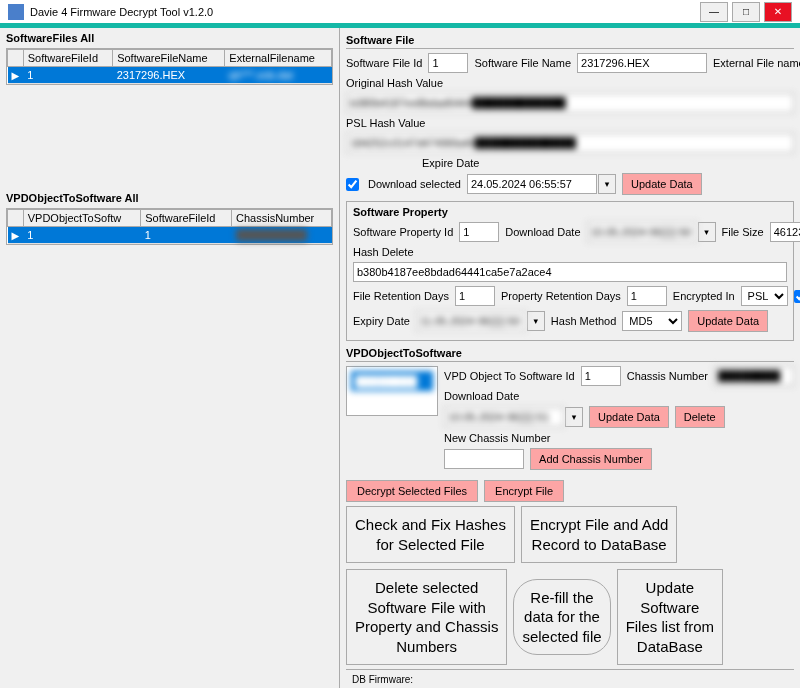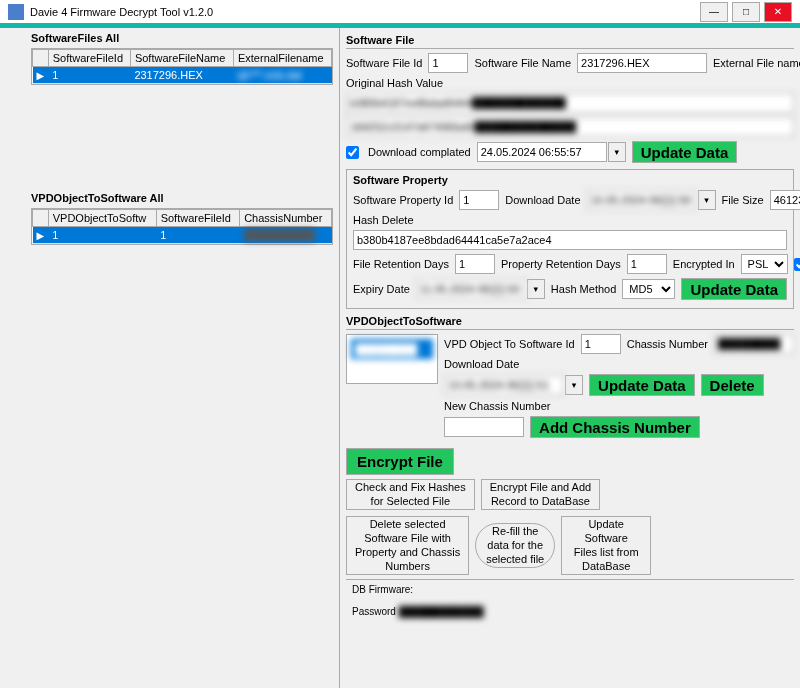--- a/index.html
+++ b/index.html
@@ -53,21 +53,20 @@
     .main-container {
       display: flex;
       height: calc(688px - 28px);
     }
     .left-panel {
       width: 340px;
       display: flex;
       flex-direction: column;
       border-right: 1px solid #aaa;
       background: #f0f0f0;
-      padding-left: 25px;
     }
     .right-panel {
       flex: 1;
       background: #f0f0f0;
       padding: 6px;
       overflow-y: auto;
     }
     .section-label {
       font-size: 11px;
       font-weight: 600;
@@ -143,27 +142,26 @@
       padding: 1px 3px;
       font-size: 11px;
       height: 20px;
       background: white;
     }
     input[type="text"].xsmall {
       width: 40px;
     }
     .btn {
       border: 1px solid #aaa;
-      background: #22c55e;
+      background: #fca5a5;
       padding: 2px 8px;
-      font-size: 15px;
+      font-size: 11px;
       cursor: pointer;
       white-space: nowrap;
       height: 22px;
-      font-weight: bold;
     }
     .btn-wide {
       padding: 4px 10px;
       height: auto;
     }
     .section-box {
       border: 1px solid #aaa;
       padding: 4px 6px;
       margin-bottom: 6px;
       background: #f0f0f0;
@@ -230,22 +228,22 @@
     .db-status {
       font-size: 10px;
       color: #000;
       padding: 4px 6px;
       border-top: 1px solid #aaa;
       background: #f0f0f0;
     }
     .btn-multiline {
       border: 1px solid #aaa;
       background: #f0f0f0;
-      padding: 0 8px;
-      font-size: 11px;
+      padding: 8px 8px;
+      font-size: 15px;
       cursor: pointer;
       text-align: center;
       min-width: 80px;
       line-height: 1.3;
     }
     .blurred {
       filter: blur(3px);
       user-select: none;
     }
   </style>
@@ -333,26 +331,33 @@
       </div>
 
       <div class="form-row">
         <span class="form-label-sm">Original Hash Value</span>
       </div>
       <div class="form-row">
         <input type="text" style="width: 100%;" value="b380b4187ee8bdad6444████████████" class="blurred">
       </div>
 
       <div class="form-row">
+        <span class="form-label-sm">PSL Hash Value</span>
+      </div>
+      <div class="form-row">
         <input type="text" style="width: 100%; flex: 1 1 0%;" value="184252c0147d47496fa46█████████████" class="blurred">
       </div>
 
       <div class="form-row">
+        <span style="width:70px;"></span>
+        <span class="form-label-sm">Expire Date</span>
+      </div>
+      <div class="form-row">
         <input type="checkbox" checked="" style="">
-        <span class="form-label-sm">Download complated</span>
+        <span class="form-label-sm">Download selected</span>
         <div class="datetime-field">
           <input type="text" class="datetime-input" value="24.05.2024 06:55:57" style="">
           <div class="dropdown-btn">▾</div>
         </div>
         <button class="btn">Update Data</button>
       </div>
     </div>
 
     <div class="section-box right-section">
       <div class="section-box-title">Software Property</div>
@@ -436,20 +441,21 @@
           </div>
           <div class="form-row">
             <input type="text" style="width: 80px;" value="">
             <button class="btn">Add Chassis Number</button>
           </div>
         </div>
       </div>
     </div>
 
     <div class="form-row" style="margin-bottom:4px;">
+      <button class="btn btn-wide">Decrypt Selected Files</button>
       <button class="btn btn-wide">Encrypt File</button>
     </div>
 
     <div class="form-row" style="margin-bottom:6px;">
       <button class="btn-multiline">Check and Fix Hashes<br>for Selected File</button>
       <button class="btn-multiline">Encrypt File and Add<br>Record to DataBase</button>
     </div>
 
     <div class="form-row" style="margin-bottom:4px;">
       <button class="btn-multiline" style="min-width:100px;">Delete selected<br>Software File with<br>Property and Chassis<br>Numbers</button>

